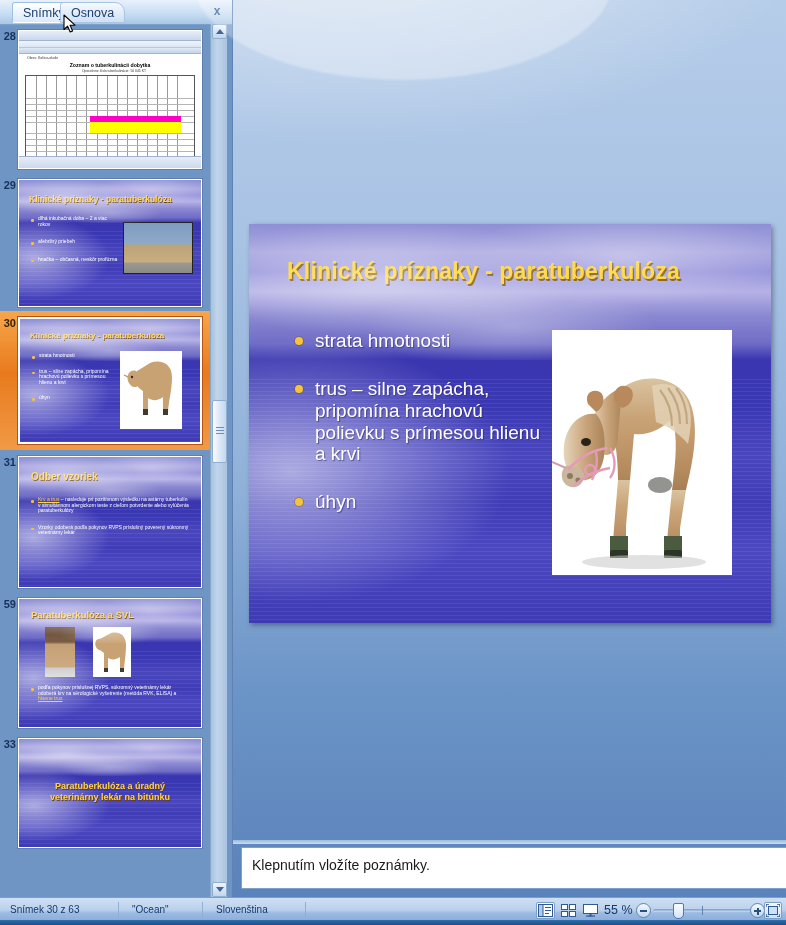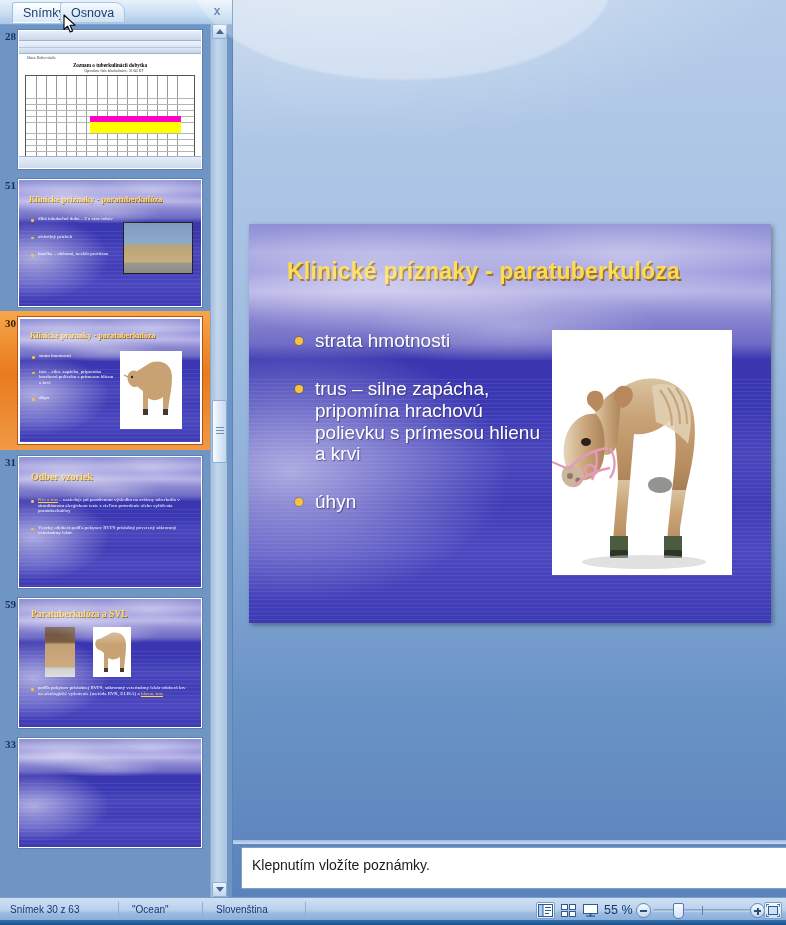--- a/index.html
+++ b/index.html
@@ -47,21 +47,20 @@
     font-weight:bold;font-size:12px;cursor:default;
   }
 
   
   .slide-list{
     position:absolute;left:0;top:24px;width:210px;height:873px;overflow:hidden;
   }
   .slide-row{
     position:relative;width:224px;box-sizing:border-box;
     padding:8px 6px 4px 18px;
-    font-family:Liberation Serif, serif;
   }
   .slide-row.selected{
     background:linear-gradient(to bottom,#f7a64a 0%,#e87a1d 45%,#f19a46 100%);
   }
   .slide-num{
     position:absolute;left:2px;top:6px;width:14px;
     font-size:11px;font-weight:bold;color:#17305c;text-align:right;
   }
   .slide-row.selected .slide-num{color:#3a2200;}
   .thumb{
@@ -308,21 +307,21 @@
               <div class="hline" style="top:81px"></div>
               <div class="x-hl-pink" style="top:40px"></div>
               <div class="x-hl-yellow" style="top:46px"></div>
             </div>
             <div class="x-statusbar"></div>
           </div>
         </div>
       </div>
 
       <div class="slide-row" style="padding-top:6px;">
-        <div class="slide-num">51</div>
+        <div class="slide-num">29</div>
         <div class="thumb ocean" style="height:128px;">
           <div class="wave"></div>
           <div class="t-title" style="left:10px;top:14px;font-size:8.5px;">Klinické príznaky - paratuberkulóza</div>
           <div class="t-body" style="left:12px;top:36px;width:88px;font-size:5px;">
             <div class="t-bullet">dlhá inkubačná doba – 2 a viac rokov</div>
             <div class="t-bullet" style="margin-top:12px;">afebrilný priebeh</div>
             <div class="t-bullet" style="margin-top:12px;">hnačka – občasná, neskôr profúzna</div>
           </div>
           <div style="position:absolute;left:104px;top:42px;width:68px;height:50px;border:1px solid #222;
                       background:linear-gradient(to bottom,#7e9cc0 0%,#8fa9c8 42%,#b9a37a 44%,#c9ae7e 78%,#9a9a92 80%,#8b8b84 100%);"></div>
@@ -388,20 +387,21 @@
           <div class="t-body" style="left:12px;top:86px;width:158px;font-size:5px;">
             <div class="t-bullet">podľa pokynov príslušnej RVPS, súkromný veterinárny lekár odoberá krv na sérologické vyšetrenie (metóda RVK, ELISA) a <span class="t-link">hlavne trus</span></div>
           </div>
         </div>
       </div>
 
       <div class="slide-row" style="padding-top:6px;">
         <div class="slide-num">33</div>
         <div class="thumb ocean" style="height:110px;">
           <div class="wave"></div>
+          <div class="t-title" style="left:14px;top:42px;width:154px;text-align:center;font-size:9px;line-height:1.25;">Paratuberkulóza a úradný veterinárny lekár na bitúnku</div>
         </div>
       </div>
 
     </div>
 
     <div class="vscroll">
       <div class="vs-btn up">
           <span class="vs-arrow"></span>
         </div>
       <div class="vs-thumb">

